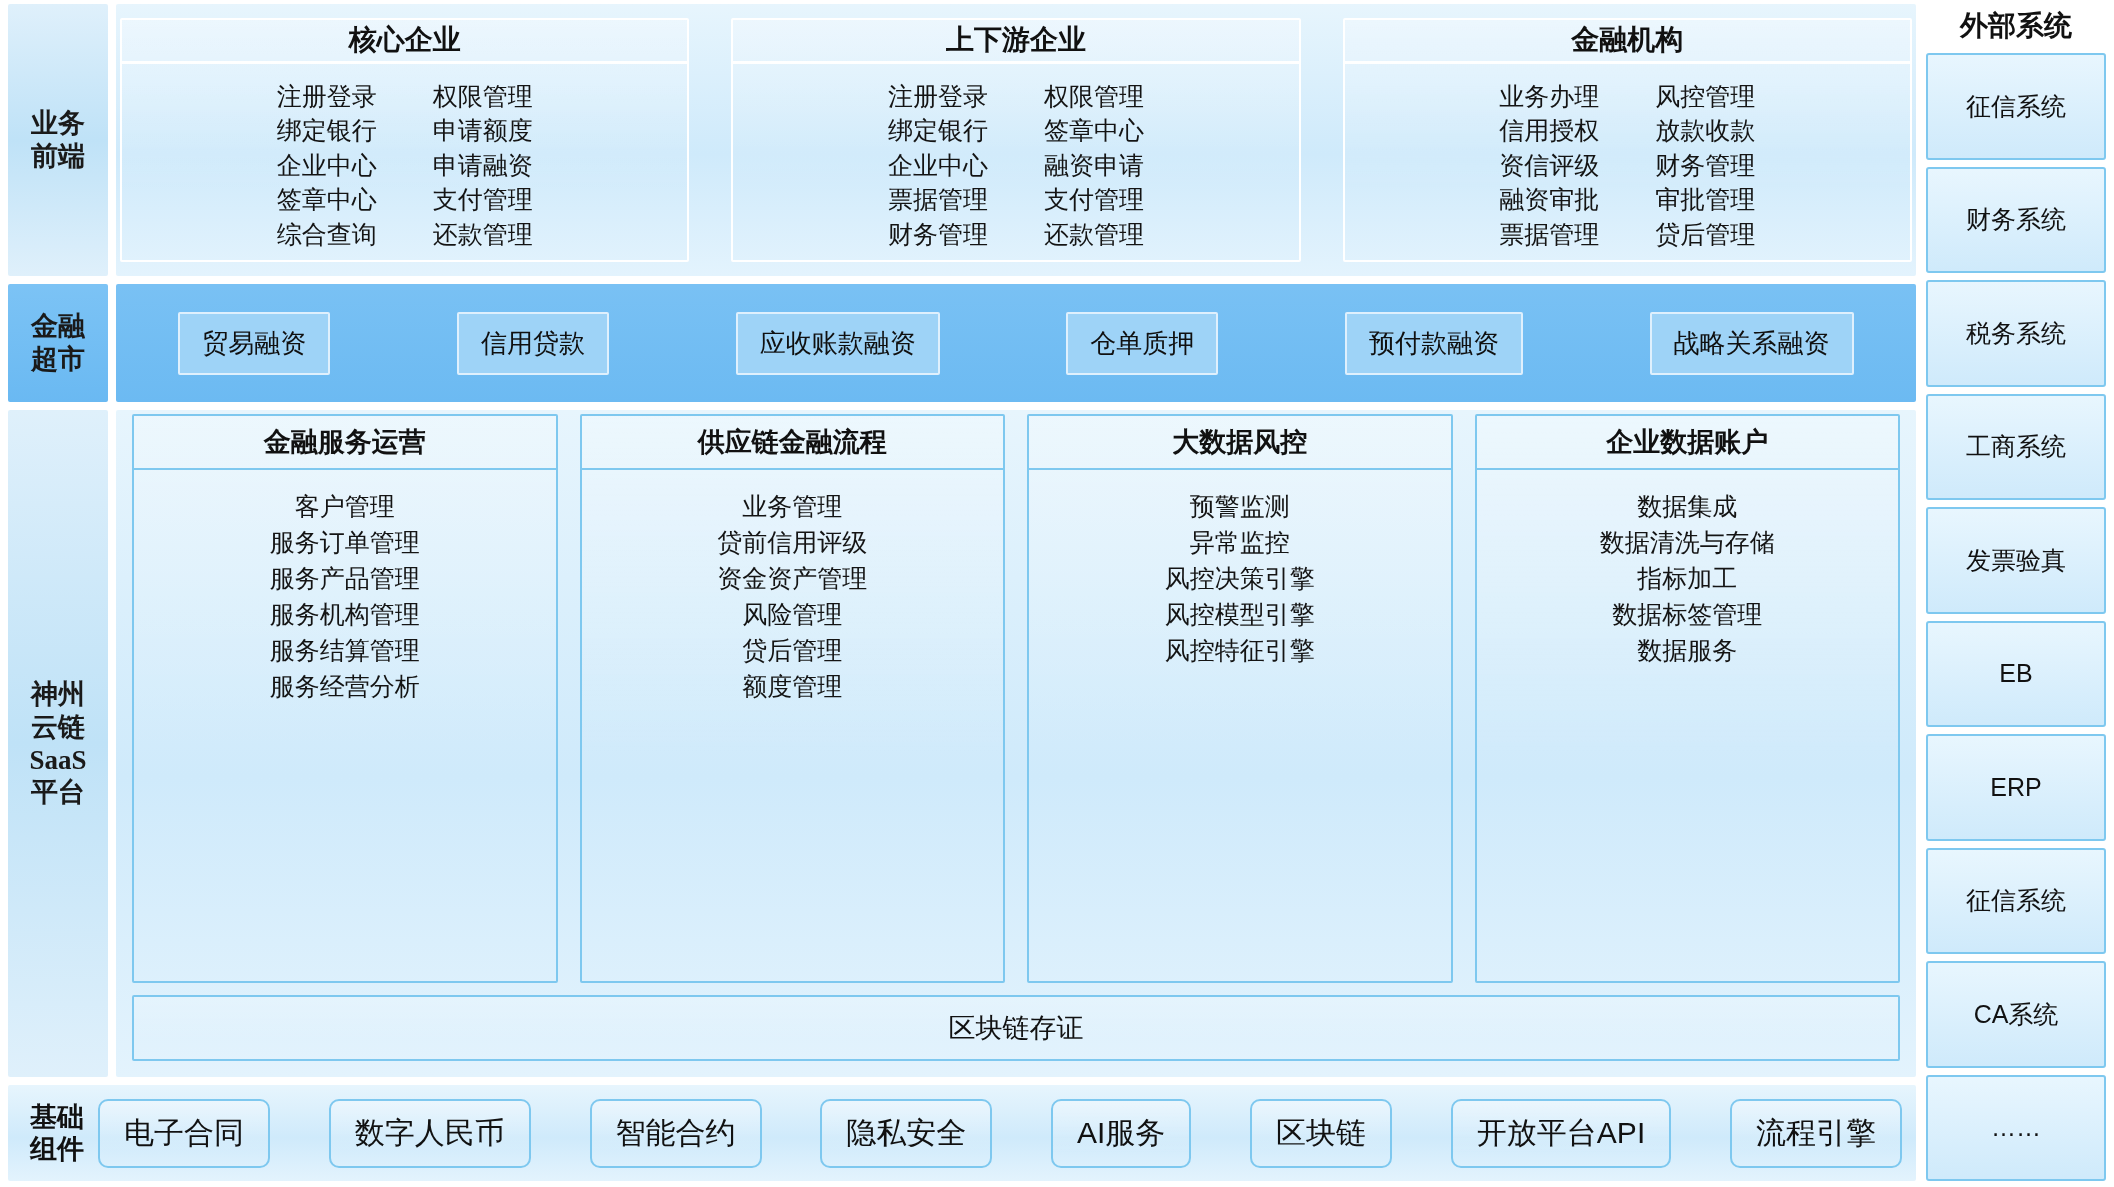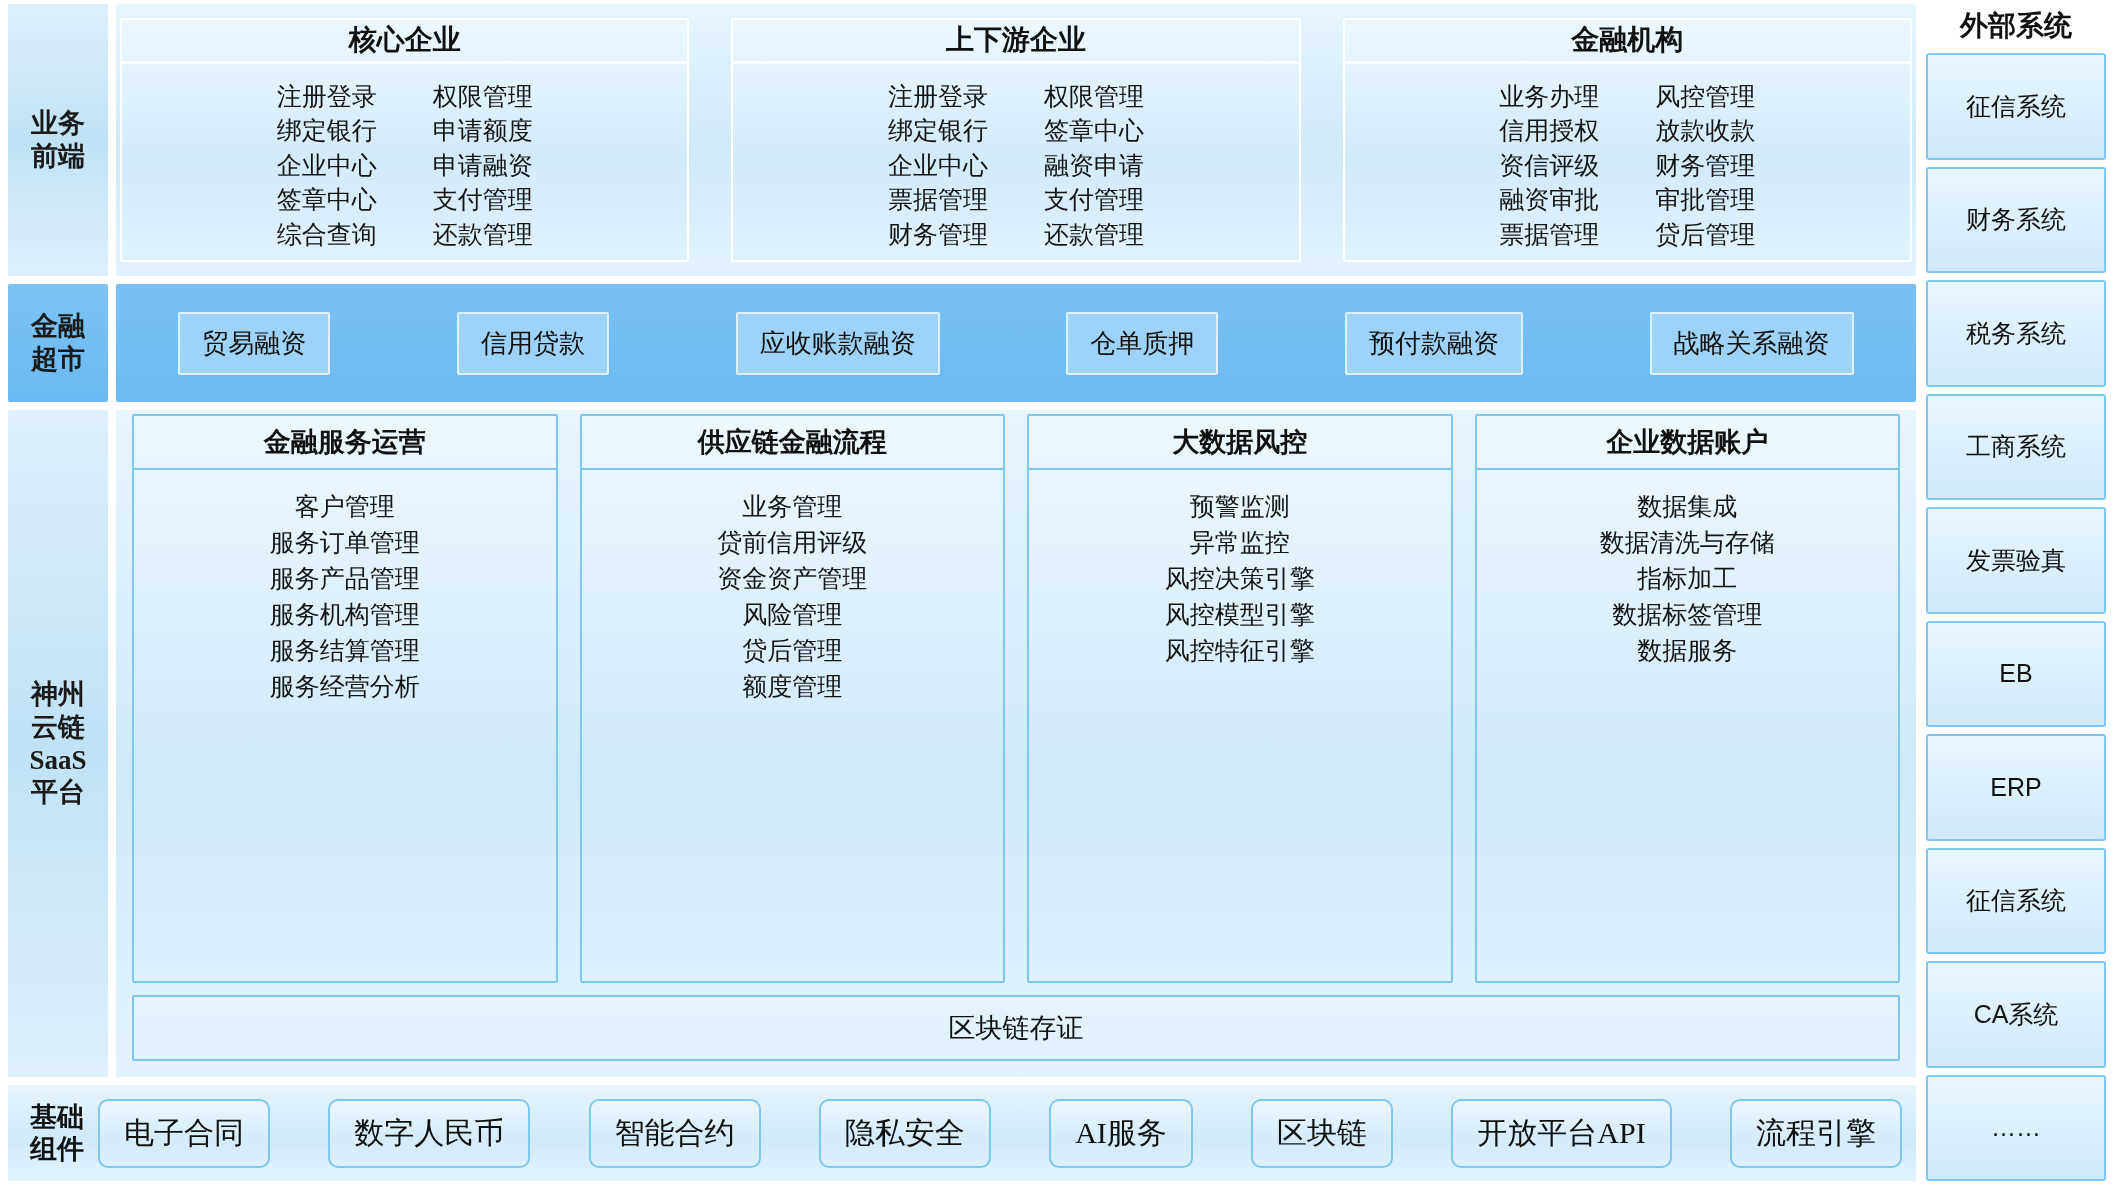--- a/index.html
+++ b/index.html
@@ -179,21 +179,20 @@
     color: #111;
     background: linear-gradient(180deg,rgba(255,255,255,.22) 0%, rgba(255,255,255,0) 70%);
   }
 
   
   .row-base { height: 96px; }
   .base-body {
     align-items: center;
     padding: 0 14px;
     gap: 14px;
-    font-family: Liberation Serif, serif;
   }
   .base-label {
     flex: 0 0 auto;
     font-size: 27px;
     font-weight: bold;
     color: #111;
     line-height: 1.2;
     text-align: center;
     padding-left: 8px;
   }

